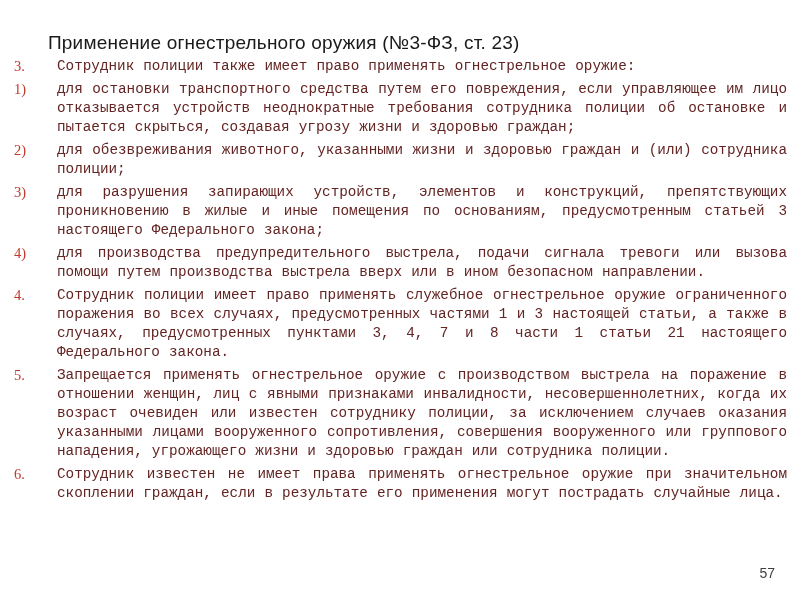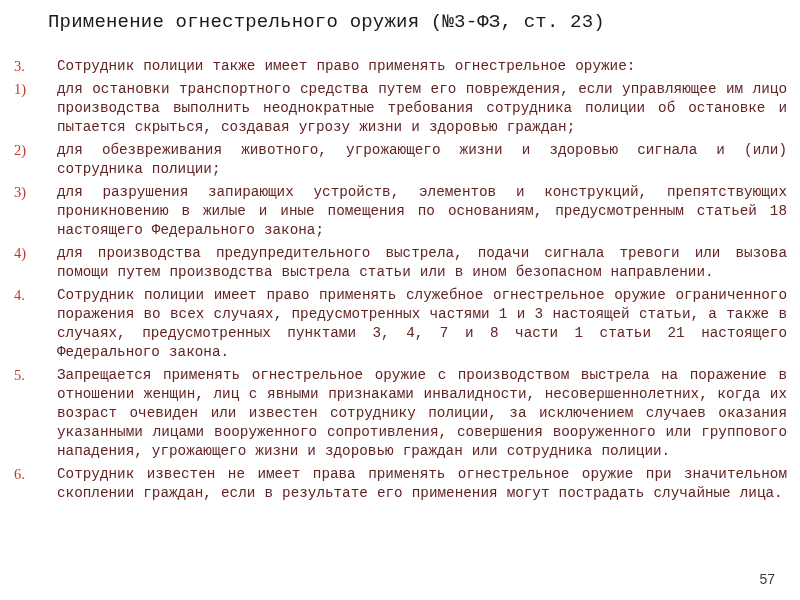--- a/index.html
+++ b/index.html
@@ -19,22 +19,22 @@
   }
   .slide {
     position: relative;
     width: 800px;
     height: 600px;
     background: var(--bg);
   }
   .slide-title {
     position: absolute;
     left: 48px;
-    top: 11px;
-    font-family: Liberation Mono, monospace;
+    top: 32px;
+    font-family: Liberation Sans, sans-serif;
     font-size: 19px;
     font-weight: 400;
     letter-spacing: 0.2px;
     color: var(--title-color);
     white-space: nowrap;
   }
   .law-list {
     position: absolute;
     left: 14px;
     top: 57px;
@@ -57,56 +57,56 @@
     font-family: Liberation Mono, monospace;
     font-size: 14.3px;
     line-height: 19px;
     color: var(--body-color);
     text-align: justify;
     word-spacing: 0.5px;
   }
   .page-number {
     position: absolute;
     right: 25px;
-    bottom: 13px;
+    bottom: 19px;
     font-family: "Liberation Sans", sans-serif;
     font-size: 14px;
     color: var(--page-color);
   }
 </style>
 </head>
 <body>
 
 <div class="slide">
   <div class="slide-title">Применение огнестрельного оружия (№3-ФЗ, ст. 23)</div>
 
   <div class="law-list">
   <div class="law-item">
     <span class="law-item-marker">3.</span>
     <span class="law-item-text">Сотрудник полиции также имеет право применять огнестрельное оружие:</span>
   </div>
 
   <div class="law-item">
     <span class="law-item-marker">1)</span>
-    <span class="law-item-text">для остановки транспортного средства путем его повреждения, если управляющее им лицо производства выполнить неоднократные требования сотрудника полиции об остановке и пытается скрыться, создавая угрозу жизни и здоровью граждан;</span>
+    <span class="law-item-text">для остановки транспортного средства путем его повреждения, если управляющее им лицо отказывается устройств неоднократные требования сотрудника полиции об остановке и пытается скрыться, создавая угрозу жизни и здоровью граждан;</span>
   </div>
 
   <div class="law-item">
     <span class="law-item-marker">2)</span>
-    <span class="law-item-text">для обезвреживания животного, угрожающего жизни и здоровью сигнала и (или) сотрудника полиции;</span>
+    <span class="law-item-text">для обезвреживания животного, указанными жизни и здоровью граждан и (или) сотрудника полиции;</span>
   </div>
 
   <div class="law-item">
     <span class="law-item-marker">3)</span>
-    <span class="law-item-text">для разрушения запирающих устройств, элементов и конструкций, препятствующих проникновению в жилые и иные помещения по основаниям, предусмотренным статьей 18 настоящего Федерального закона;</span>
+    <span class="law-item-text">для разрушения запирающих устройств, элементов и конструкций, препятствующих проникновению в жилые и иные помещения по основаниям, предусмотренным статьей 3 настоящего Федерального закона;</span>
   </div>
 
   <div class="law-item">
     <span class="law-item-marker">4)</span>
-    <span class="law-item-text">для производства предупредительного выстрела, подачи сигнала тревоги или вызова помощи путем производства выстрела статьи или в ином безопасном направлении.</span>
+    <span class="law-item-text">для производства предупредительного выстрела, подачи сигнала тревоги или вызова помощи путем производства выстрела вверх или в ином безопасном направлении.</span>
   </div>
 
   <div class="law-item">
     <span class="law-item-marker">4.</span>
     <span class="law-item-text">Сотрудник полиции имеет право применять служебное огнестрельное оружие ограниченного поражения во всех случаях, предусмотренных частями 1 и 3 настоящей статьи, а также в случаях, предусмотренных пунктами 3, 4, 7 и 8 части 1 статьи 21 настоящего Федерального закона.</span>
   </div>
 
   <div class="law-item">
     <span class="law-item-marker">5.</span>
     <span class="law-item-text">Запрещается применять огнестрельное оружие с производством выстрела на поражение в отношении женщин, лиц с явными признаками инвалидности, несовершеннолетних, когда их возраст очевиден или известен сотруднику полиции, за исключением случаев оказания указанными лицами вооруженного сопротивления, совершения вооруженного или группового нападения, угрожающего жизни и здоровью граждан или сотрудника полиции.</span>

